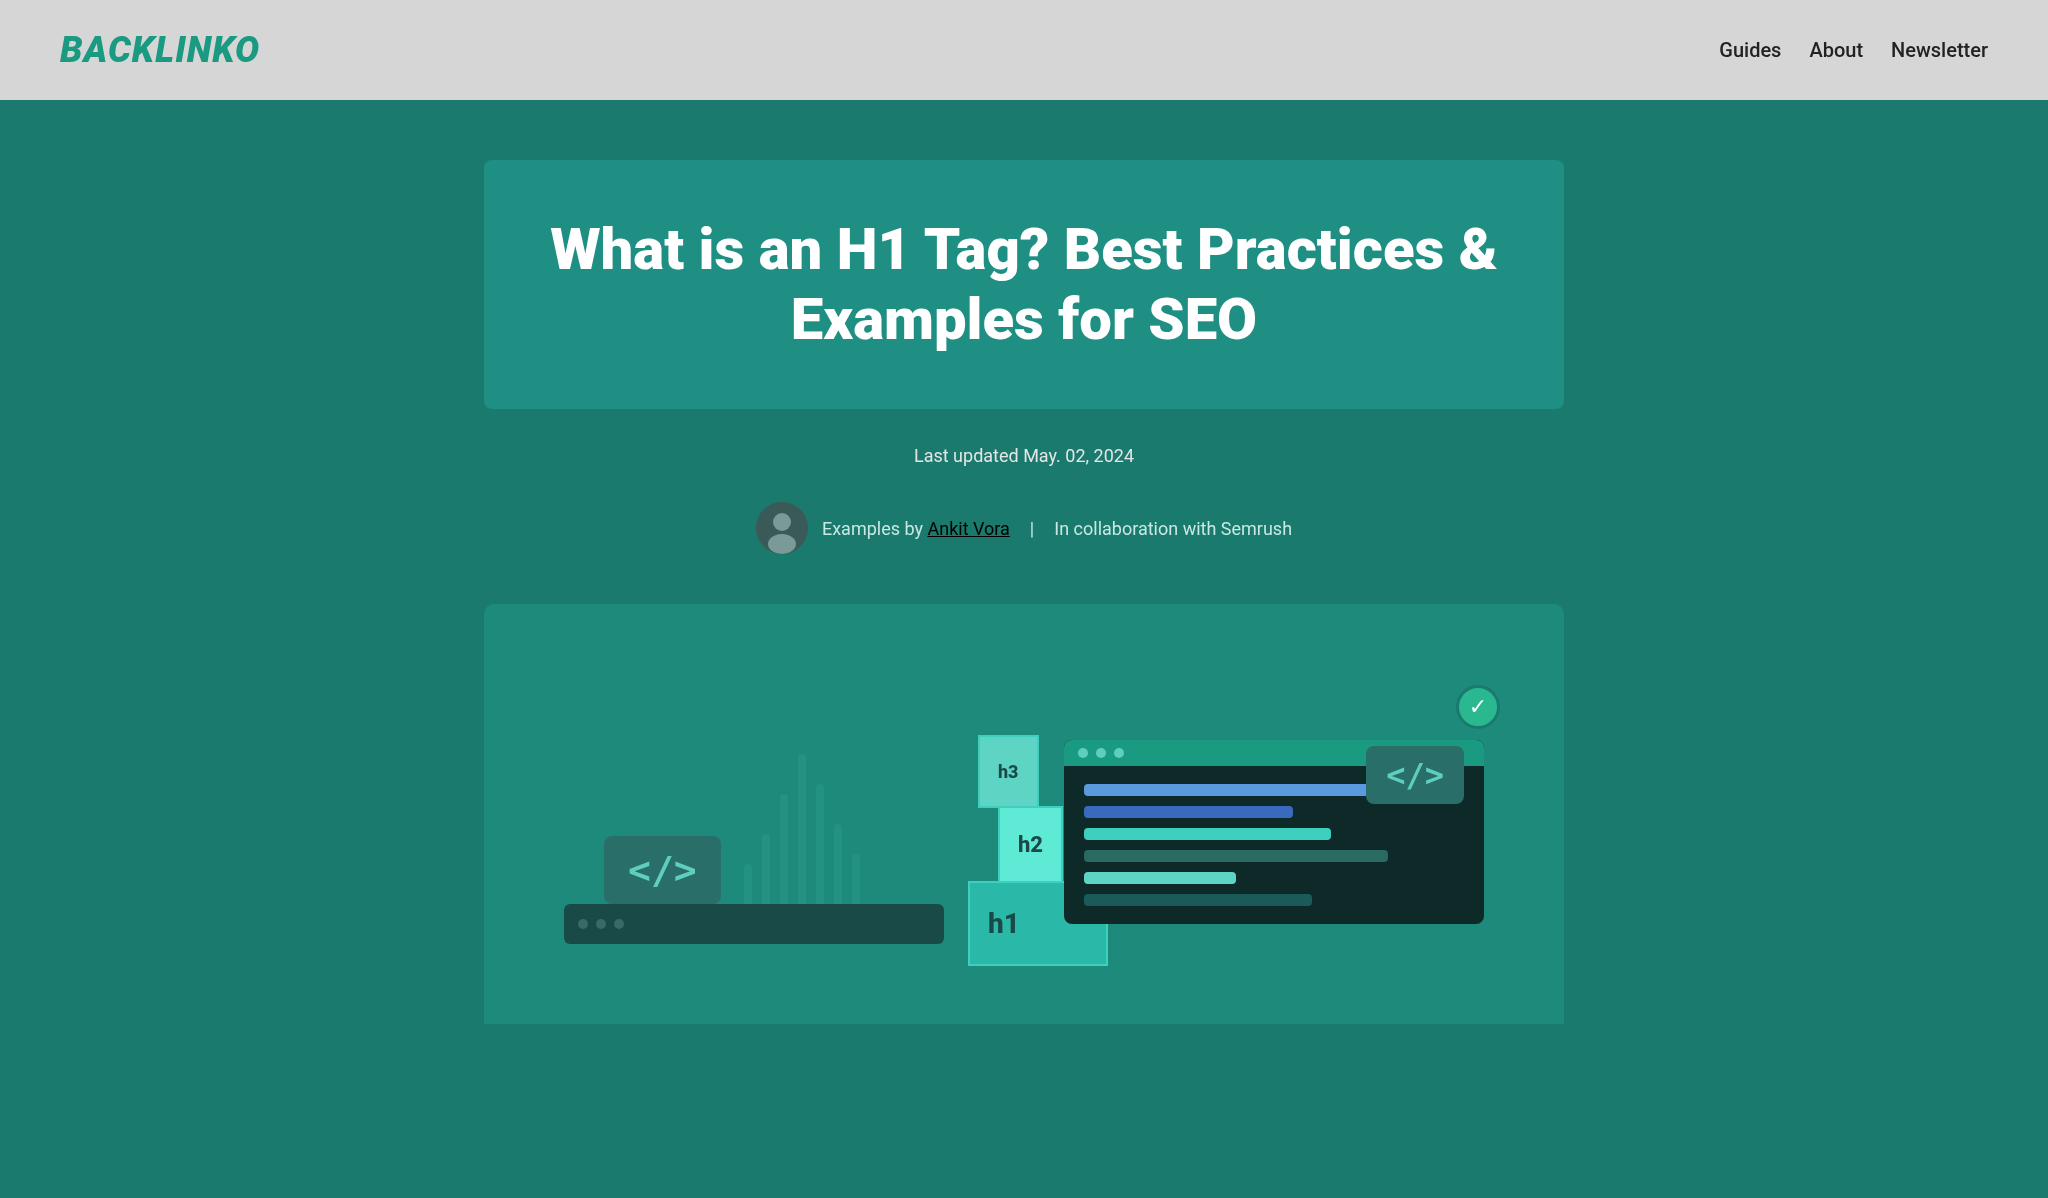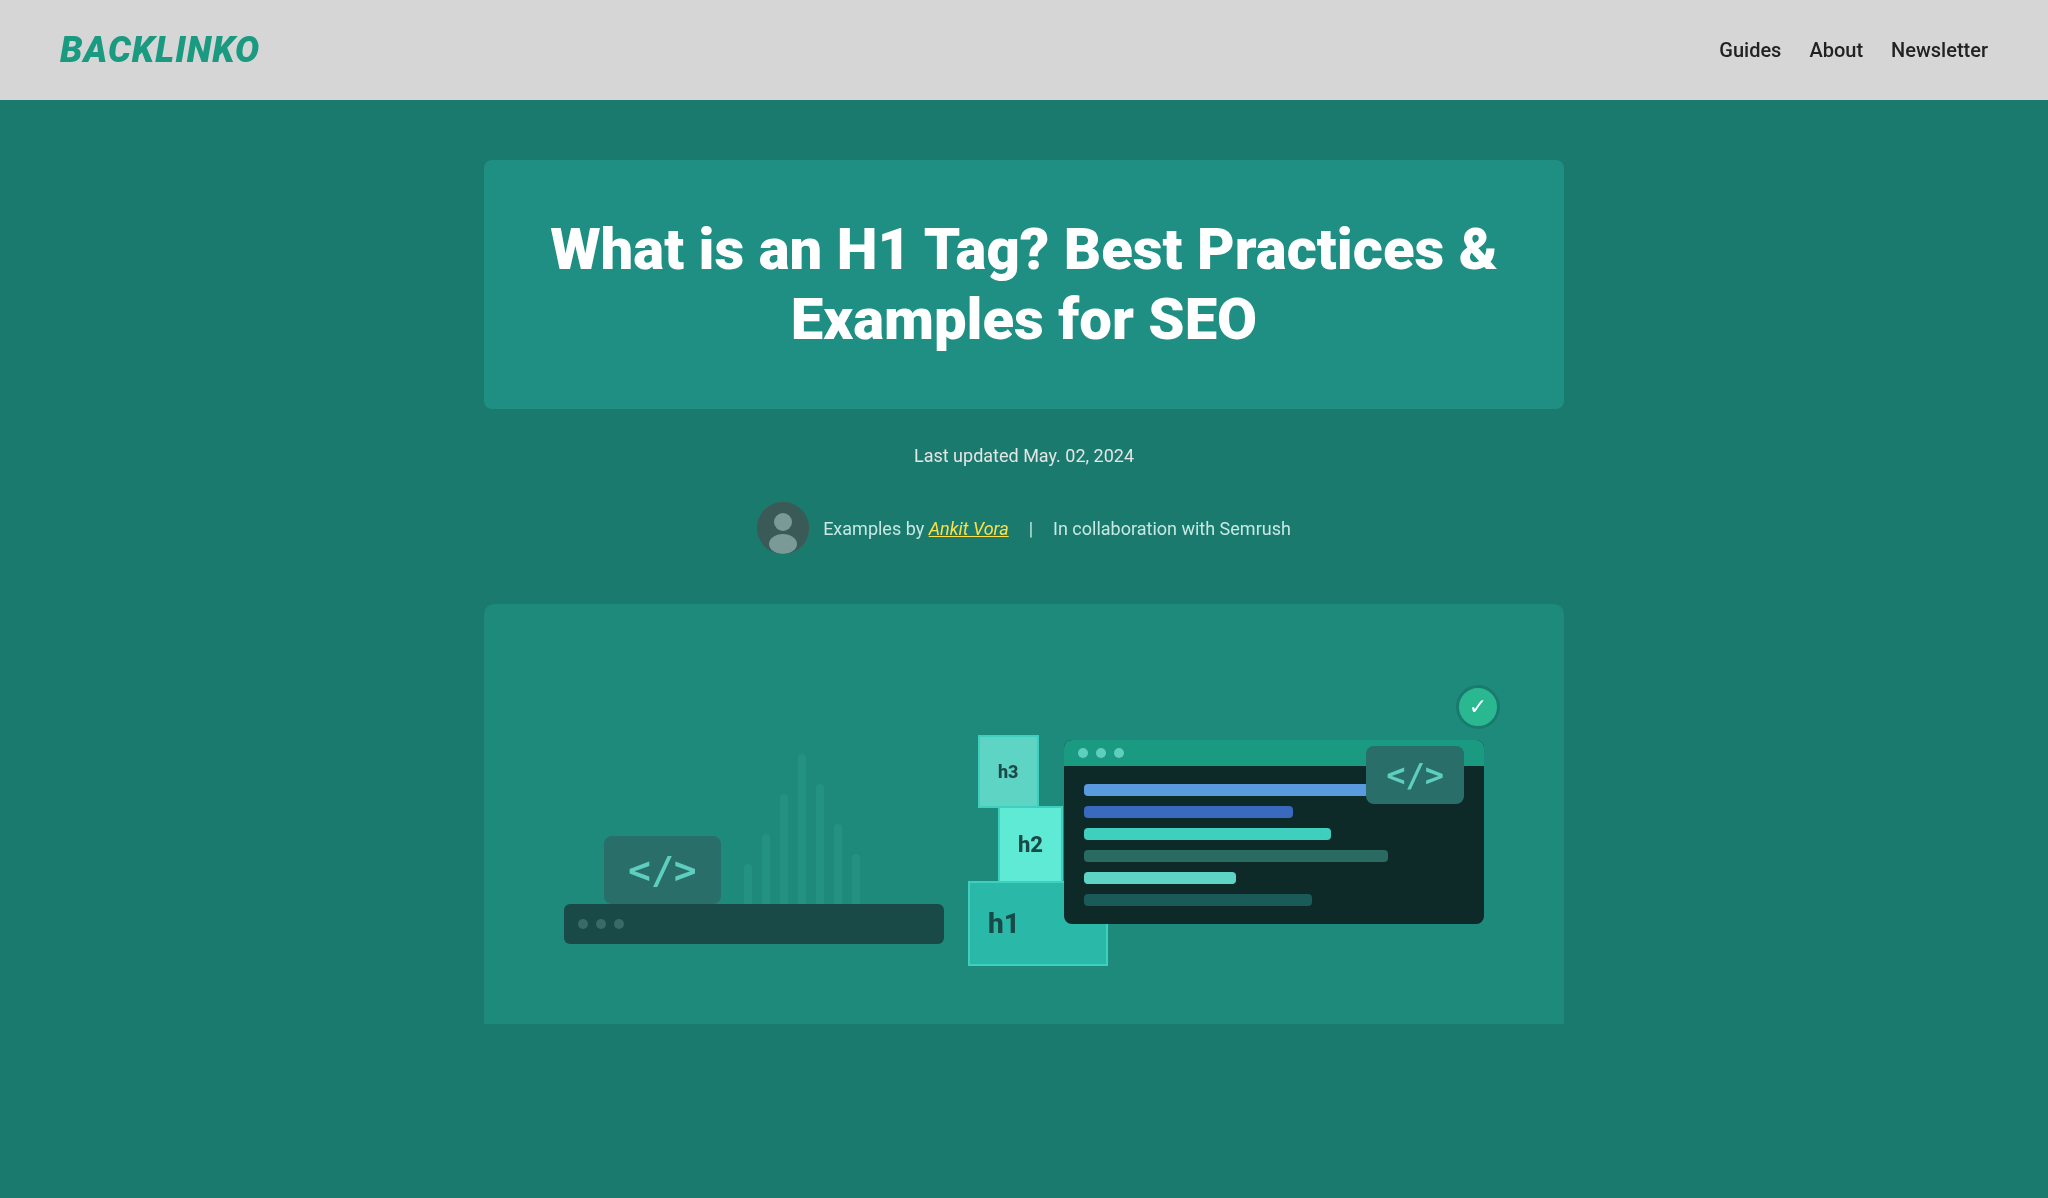--- a/index.html
+++ b/index.html
@@ -94,23 +94,22 @@
       justify-content: center;
       flex-shrink: 0;
     }
 
     .avatar svg {
       width: 52px;
       height: 52px;
     }
 
     .author-link {
-      color: #fde047;
+      color: #000000;
       text-decoration: underline;
-      font-style: italic;
     }
 
     .divider {
       color: #c8e8e4;
       margin: 0 6px;
     }
 
     
     .illustration-container {
       max-width: 1080px;

